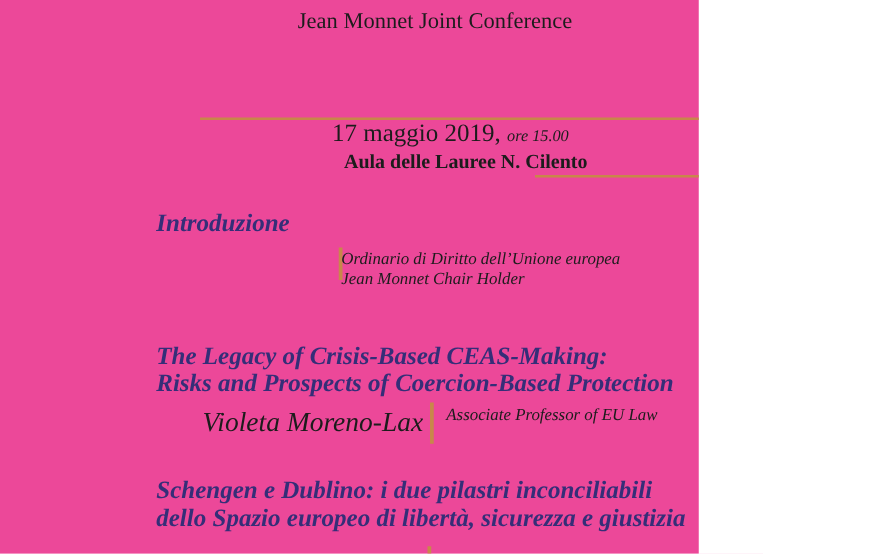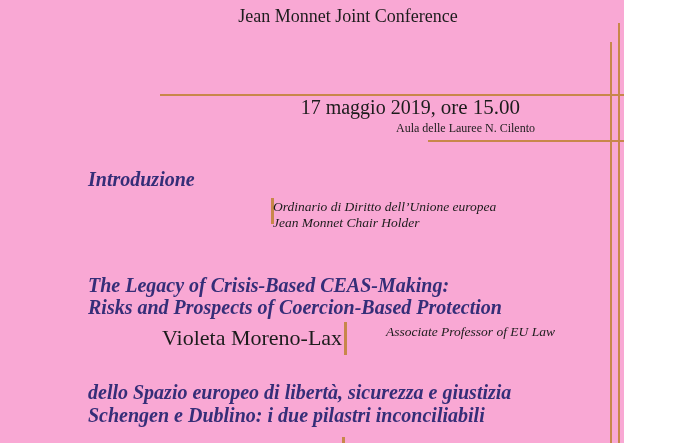--- a/index.html
+++ b/index.html
@@ -3,22 +3,22 @@
 <meta charset="utf-8">
 <style>
   :root{
     --accent-orange:#C8874A;
     --heading-purple:#352E78;
     --text-black:#1C1C1C;
   }
   html,body{margin:0;padding:0;background:#ffffff;}
   .poster{
     position:relative;
-    width:624px;height:443px;
-    background:#f9a8d4;
+    width:559px;height:443px;
+    background:#ec4899;
     overflow:hidden;
     font-family:"Liberation Serif","DejaVu Serif",serif;
     color:var(--text-black);
   }
   .abs{position:absolute;}
   .nowrap{white-space:nowrap;}
 
   
   .hline{position:absolute;height:2px;background:var(--accent-orange);}
   .vline{position:absolute;width:2px;background:var(--accent-orange);}
@@ -33,27 +33,27 @@
     font-weight:bold;
     font-size:26px;line-height:24px;
     letter-spacing:-0.2px;
   }
   .when-where{
     top:97px;right:89px;
     text-align:right;
     line-height:21px;
   }
   .date-line{font-size:20px;padding-right:15px;}
-  .time-part{font-size:21px;}
-  .venue-line{font-size:12px;}
+  .time-part{font-size:13px;font-style:italic;}
+  .venue-line{font-size:16px;font-weight:bold;}
 
   .session-title{
     font-weight:bold;font-style:italic;
     color:var(--heading-purple);
-    font-size:20px;line-height:22px;
+    font-size:20px;line-height:22px;margin-left:37px;
   }
   .speaker-name{
     font-size:22px;line-height:26px;
   }
   .speaker-credentials{
     font-style:italic;
     font-size:13.5px;line-height:16px;
   }
   .speaker-divider{
     position:absolute;width:2.5px;background:var(--accent-orange);
@@ -88,26 +88,26 @@
   <div class="abs speaker-credentials" style="top:199px;left:273px;">
     <div class="nowrap">Ordinario di Diritto dell’Unione europea</div>
     <div class="nowrap">Jean Monnet Chair Holder</div>
   </div>
 
   <div class="abs session-title" style="top:274px;left:88px;">
     <div class="nowrap">The Legacy of Crisis-Based CEAS-Making:</div>
     <div class="nowrap">Risks and Prospects of Coercion-Based Protection</div>
   </div>
 
-  <div class="abs speaker-name nowrap" style="top:325px;left:162px;">Violeta Moreno-Lax</div>
+  <div class="abs speaker-name nowrap" style="top:325px;left:162px;font-style:italic;">Violeta Moreno-Lax</div>
   <div class="speaker-divider" style="top:322px;left:344px;height:33px;"></div>
-  <div class="abs speaker-credentials" style="top:324px;left:357px;margin-left:29px;">
+  <div class="abs speaker-credentials" style="top:324px;left:357px;">
     <div class="nowrap">Associate Professor of EU Law</div>
   </div>
 
   <div class="abs session-title" style="top:381px;left:88px;line-height:23px;">
+    <div class="nowrap">Schengen e Dublino: i due pilastri inconciliabili</div>
     <div class="nowrap">dello Spazio europeo di libertà, sicurezza e giustizia</div>
-    <div class="nowrap">Schengen e Dublino: i due pilastri inconciliabili</div>
   </div>
 
   <div class="speaker-divider" style="top:437px;left:342px;height:6px;"></div>
 
 </div>
 
 </body></html>

